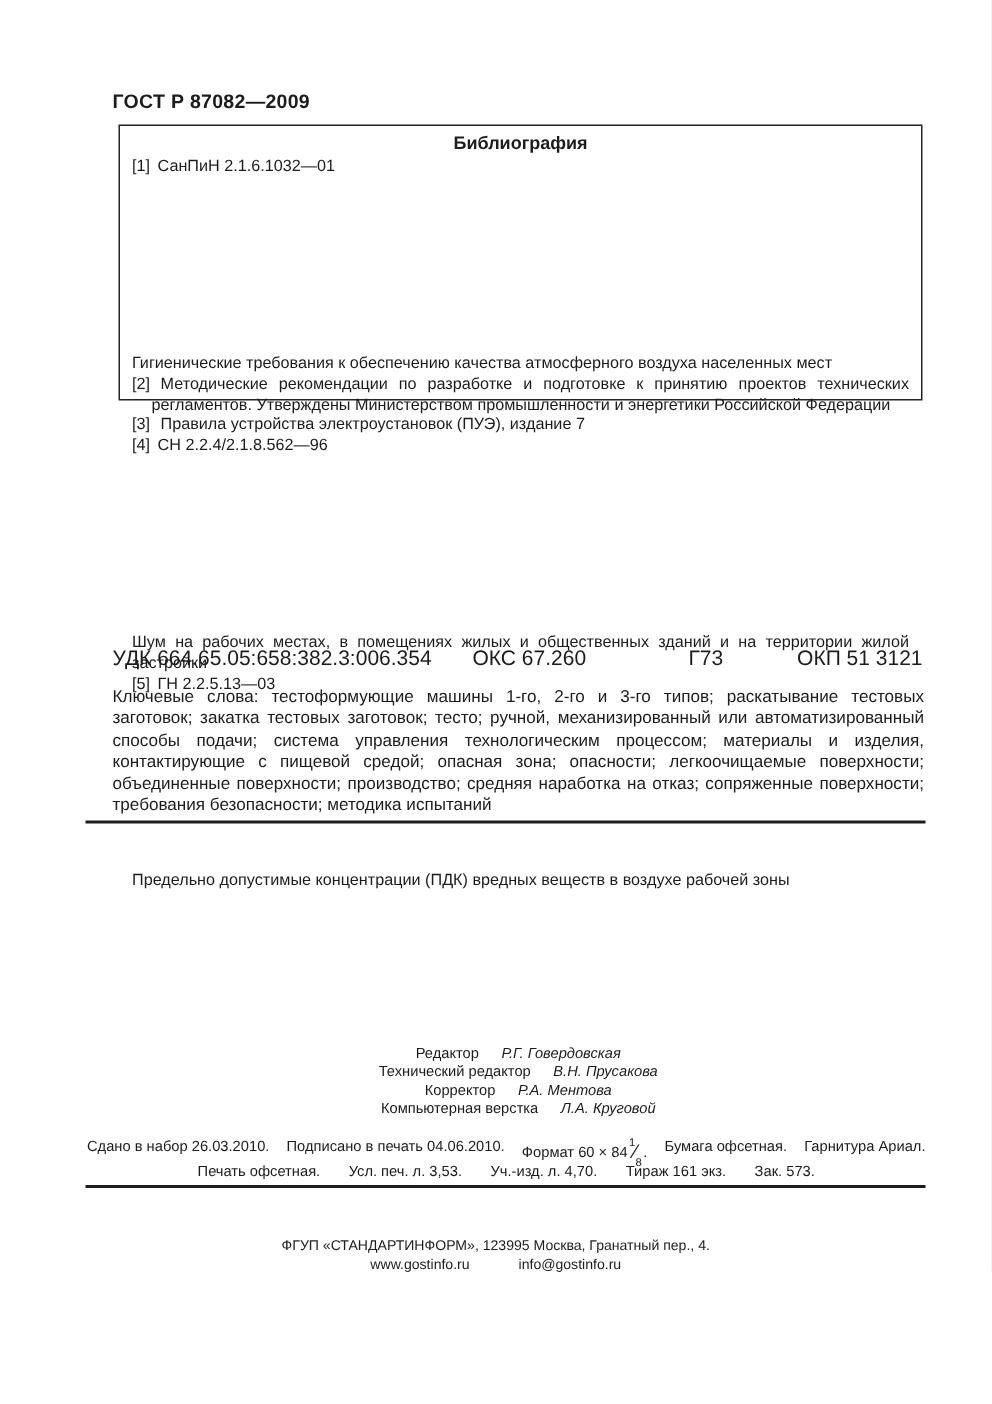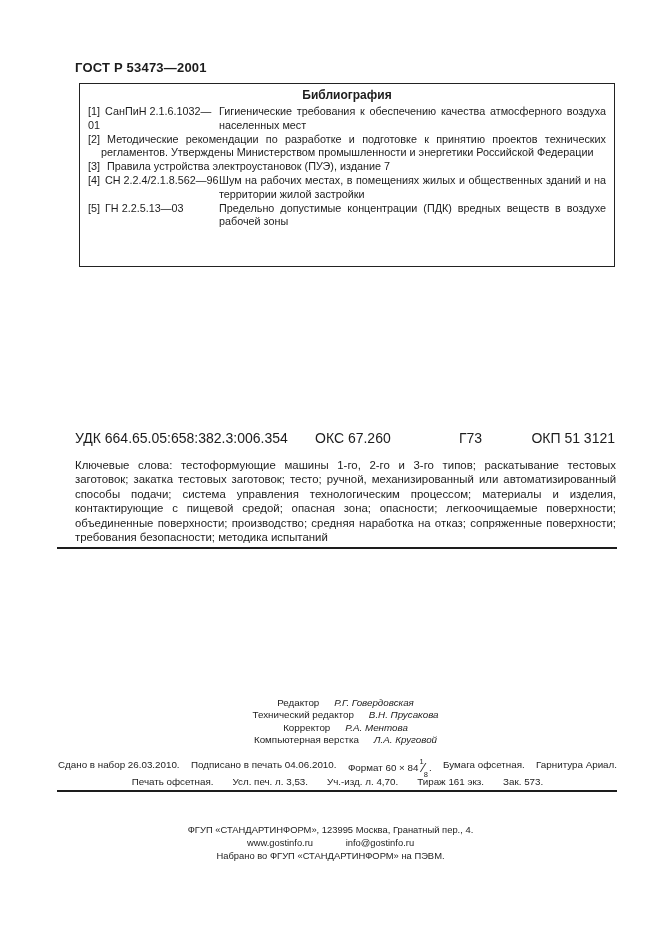--- a/index.html
+++ b/index.html
@@ -22,21 +22,21 @@
     position:absolute;left:79px;top:83px;width:536px;height:184px;
     box-sizing:border-box;border:1.5px solid #222;
     padding:3px 8px 0 8px;
   }
   .biblio-title{
     text-align:center;font-weight:bold;font-size:12px;
     margin:1px 0 3px 0;
   }
   .entry{font-size:10.8px;line-height:13.8px;}
   .entry .num{margin-right:5px;}
-  .entry.cols{display:flex;}
+  .entry.cols{display:flex;flex-direction:column;}
   .entry.cols .head{flex:0 0 131px;}
   .entry.cols .body{flex:1;text-align:justify;}
   .entry.full{text-align:justify;padding-left:13px;text-indent:-13px;}
   .entry.full .num{margin-right:7px;}
   
   .codes{position:absolute;left:75px;top:430px;right:46px;height:16px;font-size:14px;}
   .codes .udk{position:absolute;left:0;}
   .codes .oks{position:absolute;left:240px;}
   .codes .g73{position:absolute;left:384px;}
   .codes .okp{position:absolute;right:0;}
@@ -74,21 +74,21 @@
     position:absolute;left:40px;top:824px;width:581px;
     text-align:center;font-size:9.4px;line-height:12.8px;
   }
   .publisher .web span{display:inline-block;margin:0 15px;}
 </style>
 </head>
 <body>
 
 <div class="page">
 
-  <div class="doc-number">ГОСТ Р 53473—2001</div>
+  <div class="doc-number">ГОСТ Р 87082—2009</div>
 
   <div class="biblio-box">
     <div class="biblio-title">Библиография</div>
 
     <div class="entry cols">
       <span class="head"><span class="num">[1]</span><span>СанПиН 2.1.6.1032—01</span></span>
       <span class="body">Гигиенические требования к обеспечению качества атмосферного воздуха населенных мест</span>
     </div>
 
     <div class="entry full">
@@ -145,16 +145,15 @@
   </div>
 
   <div class="rule rule-2"></div>
 
   <div class="publisher">
     <div>ФГУП «СТАНДАРТИНФОРМ», 123995 Москва, Гранатный пер., 4.</div>
     <div class="web">
       <span>www.gostinfo.ru</span>
       <span>info@gostinfo.ru</span>
     </div>
-    <div>Набрано во ФГУП «СТАНДАРТИНФОРМ» на ПЭВМ.</div>
   </div>
 
 </div>
 
 </body></html>

